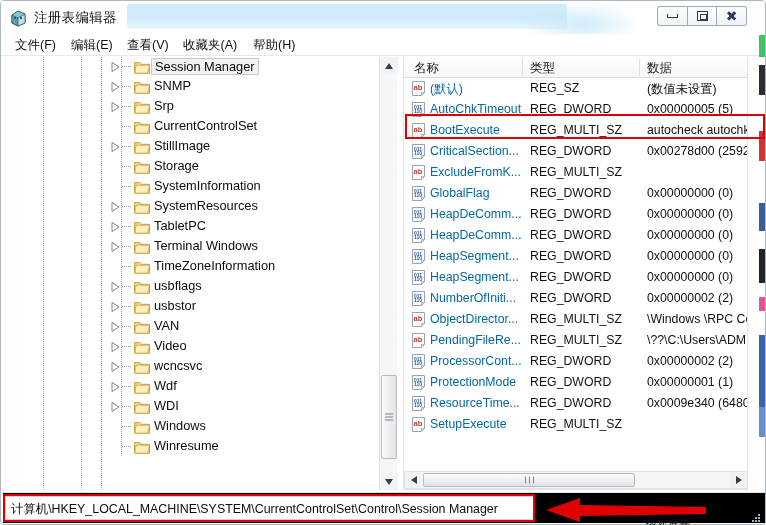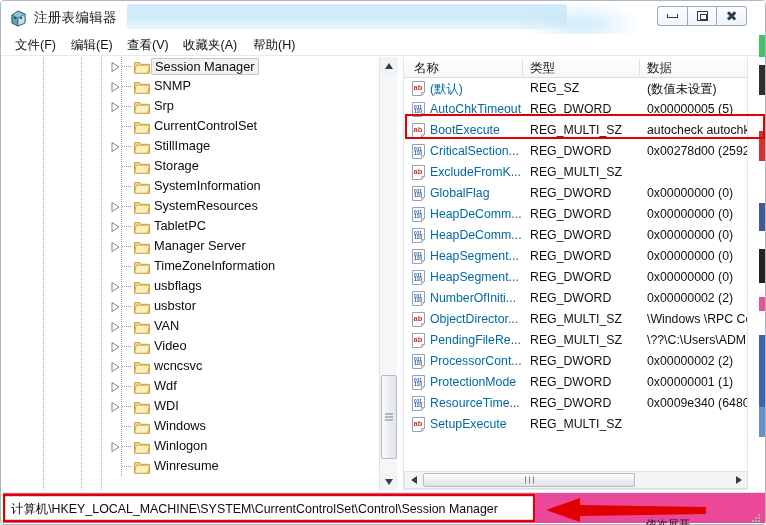--- a/index.html
+++ b/index.html
@@ -181,21 +181,21 @@
       #ffffff 60px 96px, #cf2020 96px 126px, #ffffff 126px 168px,
       #2b4e8f 168px 196px, #ffffff 196px 214px, #111111 214px 248px,
       #ffffff 248px 262px, #e0468a 262px 276px, #ffffff 276px 300px,
       #2b56a8 300px 372px, #5a86c8 372px 402px, #ffffff 402px 470px);
     opacity: .92;
   }
 
   
   #statusbar {
     position: absolute; left: 2px; top: 491px; width: 762px; height: 31px;
-    background: #ec4899; border-top: 1px solid #e2e5e8;
+    background: #000000; border-top: 1px solid #e2e5e8;
   }
   #status-box {
     position: absolute; left: 2px; top: 3px; width: 530px; height: 24px;
     background: #ffffff; border: 1px solid #cfd3d7;
   }
   #status-text {
     position: absolute; left: 5px; top: 4px;
     font-size: 12.4px; color: #0c0c0c; white-space: nowrap;
   }
   #status-grip {
@@ -376,21 +376,21 @@
           <span class="tw-elbow"></span>
           <span class="expander">
             <svg width="9" height="10" viewBox="0 0 9 10">
               <polygon points="1,0.5 8,5 1,9.5" fill="none" stroke="#7d848c" stroke-width="1"></polygon>
             </svg>
           </span>
           <span class="folder"><svg width="16" height="14" viewBox="0 0 16 14">
               <path d="M0.5 2.5h5l1.4 1.8h8.6v9H0.5z" fill="#f4d98a" stroke="#c9a441" stroke-width="1"></path>
               <path d="M2.2 5.2h13.3l-1.9 8H0.6z" fill="#fceec0" stroke="#c9a441" stroke-width=".8"></path>
             </svg></span>
-          <span class="tree-label">Manager Server</span>
+          <span class="tree-label">Terminal Windows</span>
         </div>
         <div class="tree-row">
           <span class="tw-dot"></span>
           <span class="tw-elbow"></span>
           <span class="folder"><svg width="16" height="14" viewBox="0 0 16 14">
               <path d="M0.5 2.5h5l1.4 1.8h8.6v9H0.5z" fill="#f4d98a" stroke="#c9a441" stroke-width="1"></path>
               <path d="M2.2 5.2h13.3l-1.9 8H0.6z" fill="#fceec0" stroke="#c9a441" stroke-width=".8"></path>
             </svg></span>
           <span class="tree-label">TimeZoneInformation</span>
         </div>
@@ -493,34 +493,20 @@
           <span class="tree-label">WDI</span>
         </div>
         <div class="tree-row">
           <span class="tw-dot"></span>
           <span class="tw-elbow"></span>
           <span class="folder"><svg width="16" height="14" viewBox="0 0 16 14">
               <path d="M0.5 2.5h5l1.4 1.8h8.6v9H0.5z" fill="#f4d98a" stroke="#c9a441" stroke-width="1"></path>
               <path d="M2.2 5.2h13.3l-1.9 8H0.6z" fill="#fceec0" stroke="#c9a441" stroke-width=".8"></path>
             </svg></span>
           <span class="tree-label">Windows</span>
-        </div>
-        <div class="tree-row">
-          <span class="tw-dot"></span>
-          <span class="tw-elbow"></span>
-          <span class="expander">
-            <svg width="9" height="10" viewBox="0 0 9 10">
-              <polygon points="1,0.5 8,5 1,9.5" fill="none" stroke="#7d848c" stroke-width="1"></polygon>
-            </svg>
-          </span>
-          <span class="folder"><svg width="16" height="14" viewBox="0 0 16 14">
-              <path d="M0.5 2.5h5l1.4 1.8h8.6v9H0.5z" fill="#f4d98a" stroke="#c9a441" stroke-width="1"></path>
-              <path d="M2.2 5.2h13.3l-1.9 8H0.6z" fill="#fceec0" stroke="#c9a441" stroke-width=".8"></path>
-            </svg></span>
-          <span class="tree-label">Winlogon</span>
         </div>
         <div class="tree-row">
           <span class="tw-dot"></span>
           <span class="tw-elbow"></span>
           <span class="folder"><svg width="16" height="14" viewBox="0 0 16 14">
               <path d="M0.5 2.5h5l1.4 1.8h8.6v9H0.5z" fill="#f4d98a" stroke="#c9a441" stroke-width="1"></path>
               <path d="M2.2 5.2h13.3l-1.9 8H0.6z" fill="#fceec0" stroke="#c9a441" stroke-width=".8"></path>
             </svg></span>
           <span class="tree-label">Winresume</span>
         </div>

